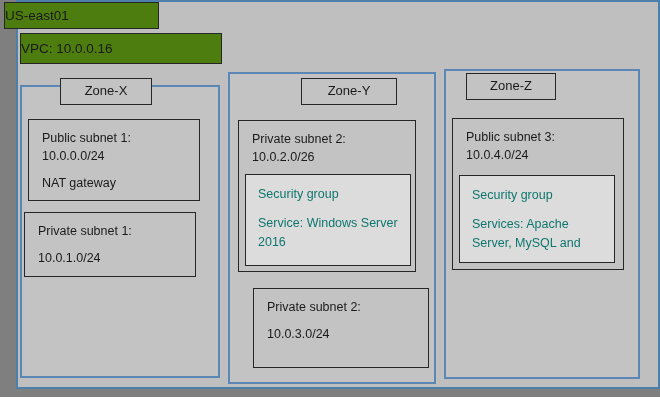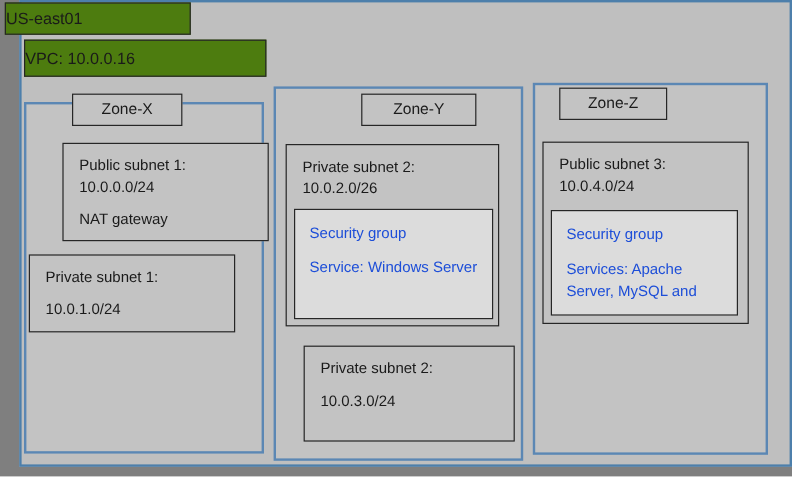--- a/index.html
+++ b/index.html
@@ -104,35 +104,35 @@
     border: 1px solid #262626;
     z-index: 4;
     padding: 9px 0 0 13px;
     color: #1a1a1a;
     font-size: 12.5px;
     line-height: 1.45;
   }
   .subnet-box .line { display: block; white-space: nowrap; }
   .subnet-box .gap  { display: block; height: 9px; }
 
-  .pub1  { left: 28px;  top: 119px; width: 172px; height: 82px; margin-left: 24px; }
+  .pub1  { left: 28px;  top: 119px; width: 172px; height: 82px; }
   .priv1 { left: 24px;  top: 212px; width: 172px; height: 65px; }
   .pub2  { left: 238px; top: 120px; width: 178px; height: 152px; }
   .priv2 { left: 253px; top: 288px; width: 176px; height: 80px; }
   .pub3  { left: 452px; top: 118px; width: 172px; height: 152px; }
 
   
   .sg-box {
     position: absolute;
     box-sizing: border-box;
     background: #dcdcdc;
     border: 1px solid #262626;
     z-index: 5;
     padding: 10px 0 0 12px;
-    color: #1d4ed8;
+    color: #0f766e;
     font-size: 12.5px;
     line-height: 1.5;
   }
   .sg-box .line { display: block; }
   .sg-box .gap  { display: block; height: 10px; }
 
   .sg-y { left: 245px; top: 174px; width: 166px; height: 92px; }
   .sg-z { left: 459px; top: 175px; width: 156px; height: 88px; }
 </style>
 </head>
@@ -171,20 +171,21 @@
 
   <div class="subnet-box pub2">
     <span class="line">Private subnet 2:</span>
     <span class="line">10.0.2.0/26</span>
   </div>
 
   <div class="sg-box sg-y">
     <span class="line">Security group</span>
     <span class="gap"></span>
     <span class="line">Service: Windows Server</span>
+    <span class="line">2016</span>
   </div>
 
   <div class="subnet-box priv2">
     <span class="line">Private subnet 2:</span>
     <span class="gap"></span>
     <span class="line">10.0.3.0/24</span>
   </div>
 
   <div class="subnet-box pub3">
     <span class="line">Public subnet 3:</span>

